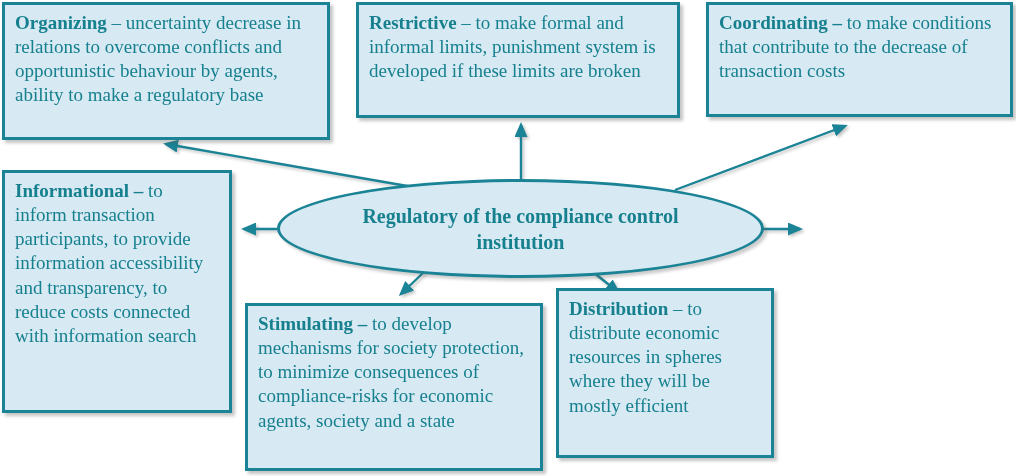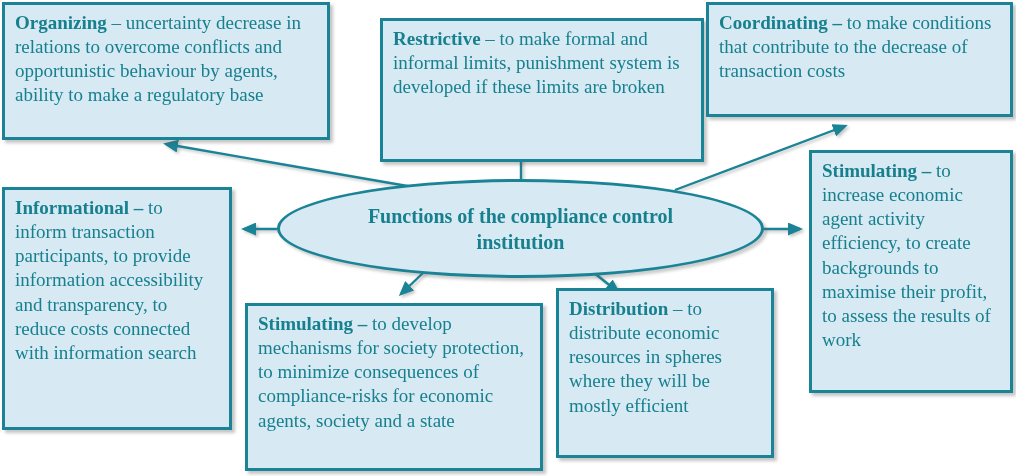--- a/index.html
+++ b/index.html
@@ -50,23 +50,23 @@
   svg.arrows {
     position: absolute;
     left: 0; top: 0;
     width: 1016px;
     height: 476px;
     filter: drop-shadow(2px 2px 1.5px rgba(90,90,90,0.35));
   }
   svg.arrows line { stroke: #1a8396; stroke-width: 2.4; }
   
   .box-organizing   { left: 2px;   top: 2px;   width: 328px; height: 138px; }
-  .box-restrictive  { left: 356px; top: 18px;   width: 324px; height: 144px; margin-left: 24px; }
+  .box-restrictive  { left: 356px; top: 2px;   width: 324px; height: 116px; }
   .box-coordinating { left: 706px; top: 2px;   width: 307px; height: 115px; }
-  .box-informational{ left: 2px;   top: 170px; width: 230px; height: 243px; margin-top: 17px; }
+  .box-informational{ left: 2px;   top: 170px; width: 230px; height: 243px; }
   .box-stimulating  { left: 809px; top: 150px; width: 204px; height: 243px; }
   .box-regulatory   { left: 245px; top: 303px; width: 298px; height: 168px; }
   .box-distribution { left: 556px; top: 288px; width: 218px; height: 170px; }
 </style>
 </head>
 <body>
 
 <div class="canvas">
 
   <svg class="arrows" viewBox="0 0 1016 476" aria-hidden="true">
@@ -97,32 +97,28 @@
   <div class="box box-coordinating">
     <span class="term">Coordinating –</span>
     <span class="desc">to make conditions that contribute to the decrease of transaction costs</span>
   </div>
 
   <div class="box box-informational">
     <span class="term">Informational –</span>
     <span class="desc">to inform transaction participants, to provide information accessibility and transparency, to reduce costs connected with information search</span>
   </div>
 
-  <div class="box box-stimulating">
-    <span class="term">Stimulating –</span>
-    <span class="desc">to increase economic agent activity efficiency, to create backgrounds to maximise their profit, to assess the results of work</span>
-  </div>
 
   <div class="box box-regulatory">
     <span class="term">Stimulating –</span>
     <span class="desc">to develop mechanisms for society protection, to minimize consequences of compliance-risks for economic agents, society and a state</span>
   </div>
 
   <div class="box box-distribution">
     <span class="term">Distribution</span>
     <span class="desc">– to distribute economic resources in spheres where they will be mostly efficient</span>
   </div>
 
   <div class="ellipse">
-    <span class="center-label">Functions of the compliance control institution</span>
+    <span class="center-label">Regulatory of the compliance control institution</span>
   </div>
 
 </div>
 
 </body></html>

